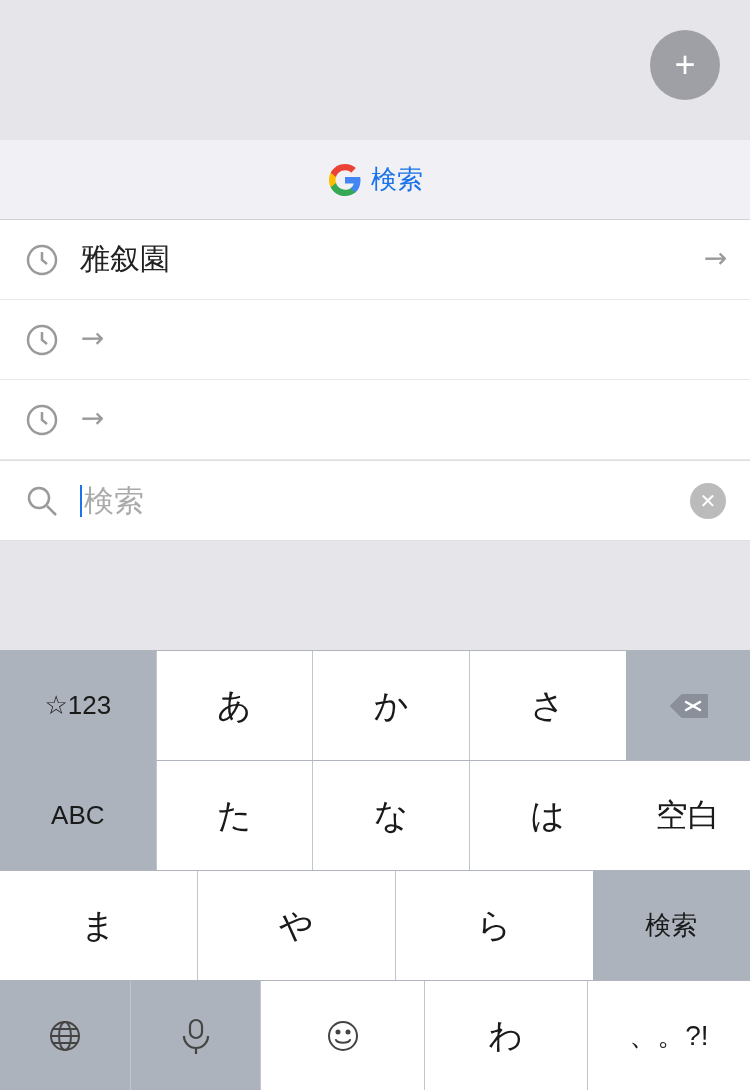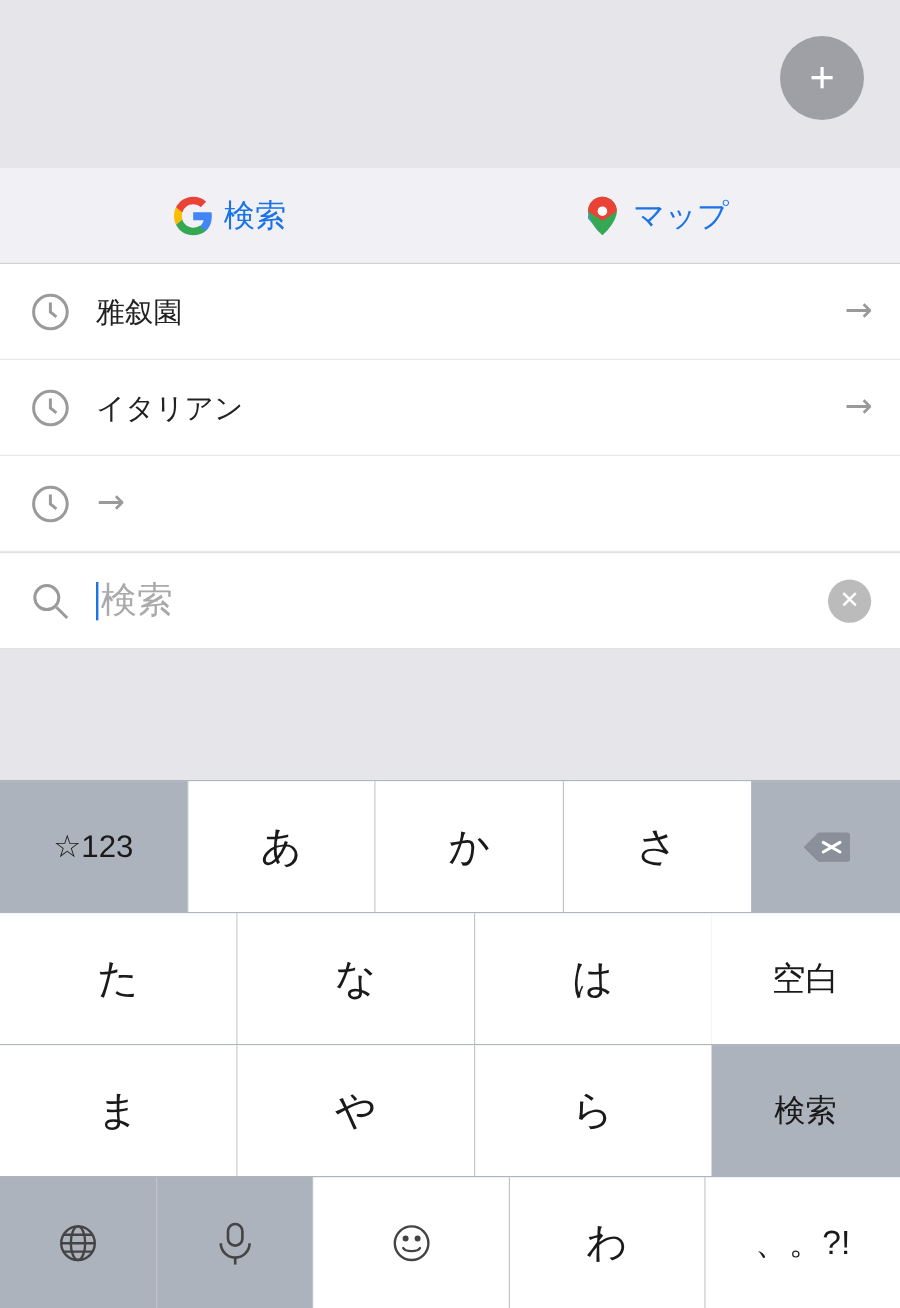--- a/index.html
+++ b/index.html
@@ -123,21 +123,21 @@
     .clock-icon {
       width: 36px;
       height: 36px;
       margin-right: 20px;
       color: #9a9a9a;
       flex-shrink: 0;
     }
 
     .history-text {
       flex: 1;
-      font-size: 24px;
+      font-size: 30px;
       color: #222;
     }
 
     .insert-icon {
       color: #9a9a9a;
       font-size: 28px;
       transform: rotate(225deg);
       display: inline-block;
     }
 
@@ -222,21 +222,21 @@
       font-size: 26px;
     }
 
     .key-delete {
       background: #adb3bd;
       font-size: 30px;
     }
 
     .key-space {
       background: white;
-      font-size: 28px;
+      font-size: 32px;
       color: #1a1a1a;
     }
 
     .key-search-action {
       background: #adb3bd;
       font-size: 28px;
       color: #1a1a1a;
       border-right: none;
     }
 
@@ -298,49 +298,38 @@
     <svg class="google-icon" viewBox="0 0 36 36">
       <path d="M33.5 18.4c0-1.2-.1-2.4-.3-3.5H18v6.6h8.7c-.4 2-1.5 3.7-3.2 4.8v4h5.2c3-2.8 4.8-6.9 4.8-11.9z" fill="#4285F4"></path>
       <path d="M18 34c4.3 0 7.9-1.4 10.6-3.8l-5.2-4c-1.4 1-3.2 1.5-5.4 1.5-4.2 0-7.7-2.8-9-6.6H3.7v4.1C6.4 30.6 11.9 34 18 34z" fill="#34A853"></path>
       <path d="M9 21.1c-.3-1-.5-2-.5-3.1s.2-2.1.5-3.1V10.8H3.7C2.6 13 2 15.4 2 18s.6 5 1.7 7.2L9 21.1z" fill="#FBBC04"></path>
       <path d="M18 8.3c2.4 0 4.5.8 6.2 2.4l4.6-4.6C26 3.4 22.3 2 18 2 11.9 2 6.4 5.4 3.7 10.8l5.3 4.1c1.3-3.8 4.8-6.6 9-6.6z" fill="#EA4335"></path>
     </svg>
     <span class="quick-link-label">検索</span>
   </div>
 
 
-  <div class="quick-link-item">
-    <svg class="maps-icon" viewBox="0 0 36 36">
-      <path d="M18 2C11.4 2 6 7.4 6 14c0 9.5 12 20 12 20s12-10.5 12-20c0-6.6-5.4-12-12-12z" fill="#34A853"></path>
-      <path d="M6 14c0 6.3 6.2 14.2 10.5 18.5L6 20V14z" fill="#4285F4"></path>
-      <path d="M30 14c0-6.6-5.4-12-12-12V2c6.6 0 12 5.4 12 12h-0z" fill="#FBBC04"></path>
-      <path d="M18 2v0c-6.6 0-12 5.4-12 12l12 8 12-8C30 7.4 24.6 2 18 2z" fill="#EA4335"></path>
-      <circle cx="18" cy="14" r="4" fill="white"></circle>
-    </svg>
-    <span class="quick-link-label">マップ</span>
-  </div>
 </div>
 
 <div class="search-container">
 
   <div class="search-history-item">
     <svg class="clock-icon" viewBox="0 0 36 36" fill="none" stroke="#9a9a9a" stroke-width="2.5">
       <circle cx="18" cy="18" r="14"></circle>
       <polyline points="18,10 18,18 23,22"></polyline>
     </svg>
     <span class="history-text">雅叙園</span>
     <span class="insert-icon">↙</span>
   </div>
 
   <div class="search-history-item">
     <svg class="clock-icon" viewBox="0 0 36 36" fill="none" stroke="#9a9a9a" stroke-width="2.5">
       <circle cx="18" cy="18" r="14"></circle>
       <polyline points="18,10 18,18 23,22"></polyline>
     </svg>
-    <span class="history-text">イタリアン</span>
     <span class="insert-icon">↙</span>
   </div>
 
   <div class="search-history-item">
     <svg class="clock-icon" viewBox="0 0 36 36" fill="none" stroke="#9a9a9a" stroke-width="2.5">
       <circle cx="18" cy="18" r="14"></circle>
       <polyline points="18,10 18,18 23,22"></polyline>
     </svg>
     <span class="insert-icon">↙</span>
   </div>
@@ -380,20 +369,23 @@
         <svg width="44" height="32" viewBox="0 0 44 32">
           <path d="M16 4H40C41.1 4 42 4.9 42 6V26C42 27.1 41.1 28 40 28H16L4 16L16 4Z" fill="#7a7f8a" stroke="#7a7f8a" stroke-width="0"></path>
           <path d="M16 4H40C41.1 4 42 4.9 42 6V26C42 27.1 41.1 28 40 28H16L4 16L16 4Z" fill="#8a8f9a"></path>
           <line x1="20" y1="12" x2="34" y2="20" stroke="white" stroke-width="2.5" stroke-linecap="round"></line>
           <line x1="34" y1="12" x2="20" y2="20" stroke="white" stroke-width="2.5" stroke-linecap="round"></line>
         </svg>
       </div>
     </div>
 
     <div class="keyboard-row">
+      <div class="key key-side">
+        <span>ABC</span>
+      </div>
       <div class="key">
         <span>た</span>
       </div>
       <div class="key">
         <span>な</span>
       </div>
       <div class="key" style="border-right:none;">
         <span>は</span>
       </div>
       <div class="key key-space" style="flex:0.8; border-right:none;">

